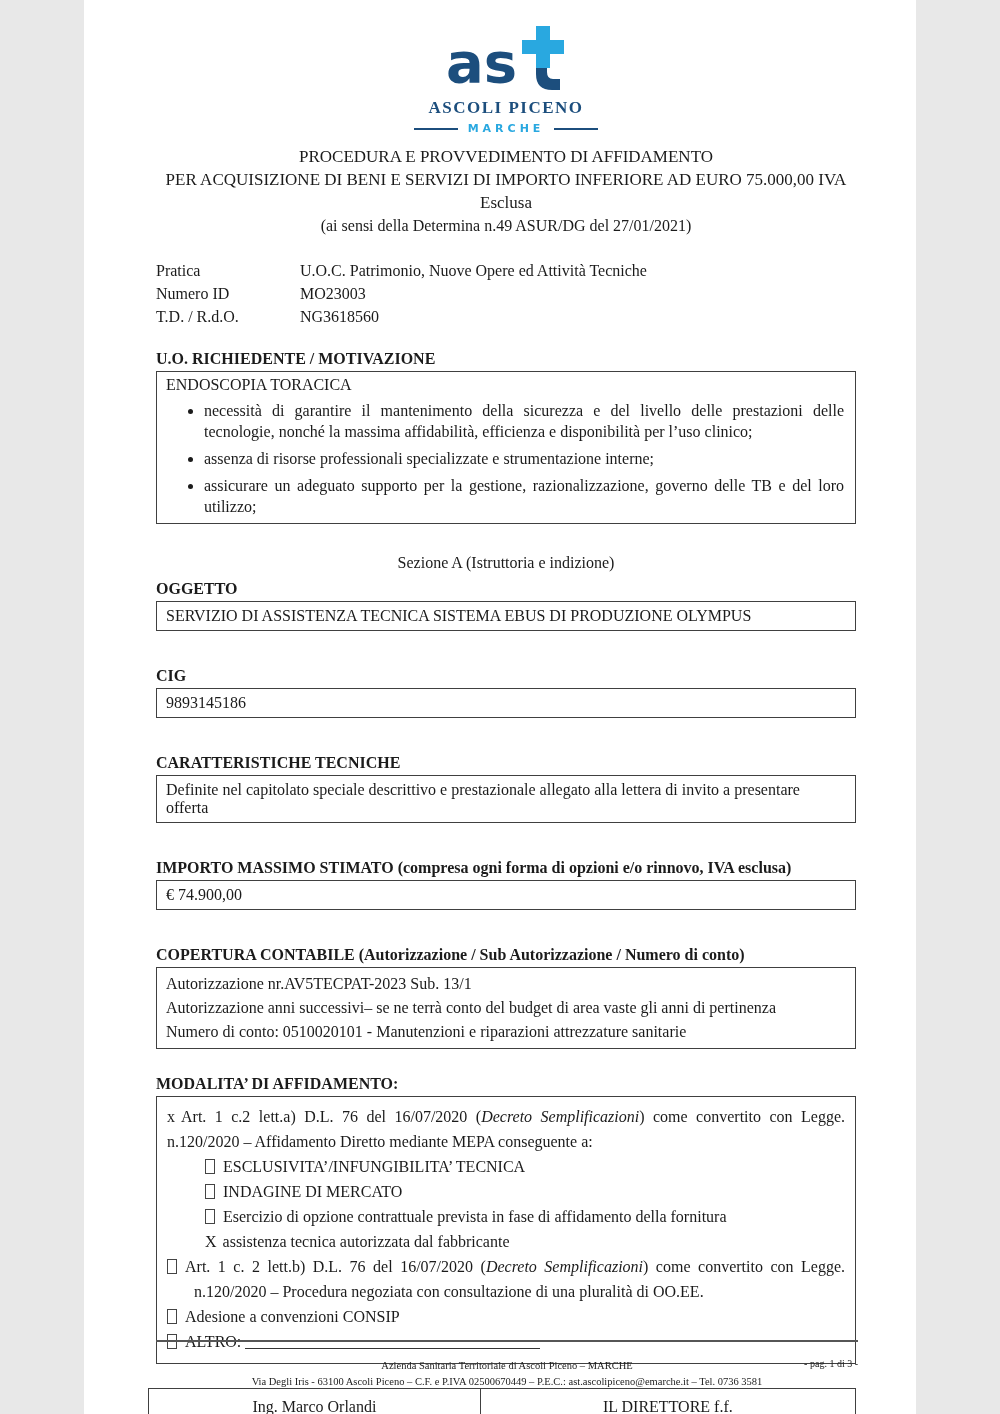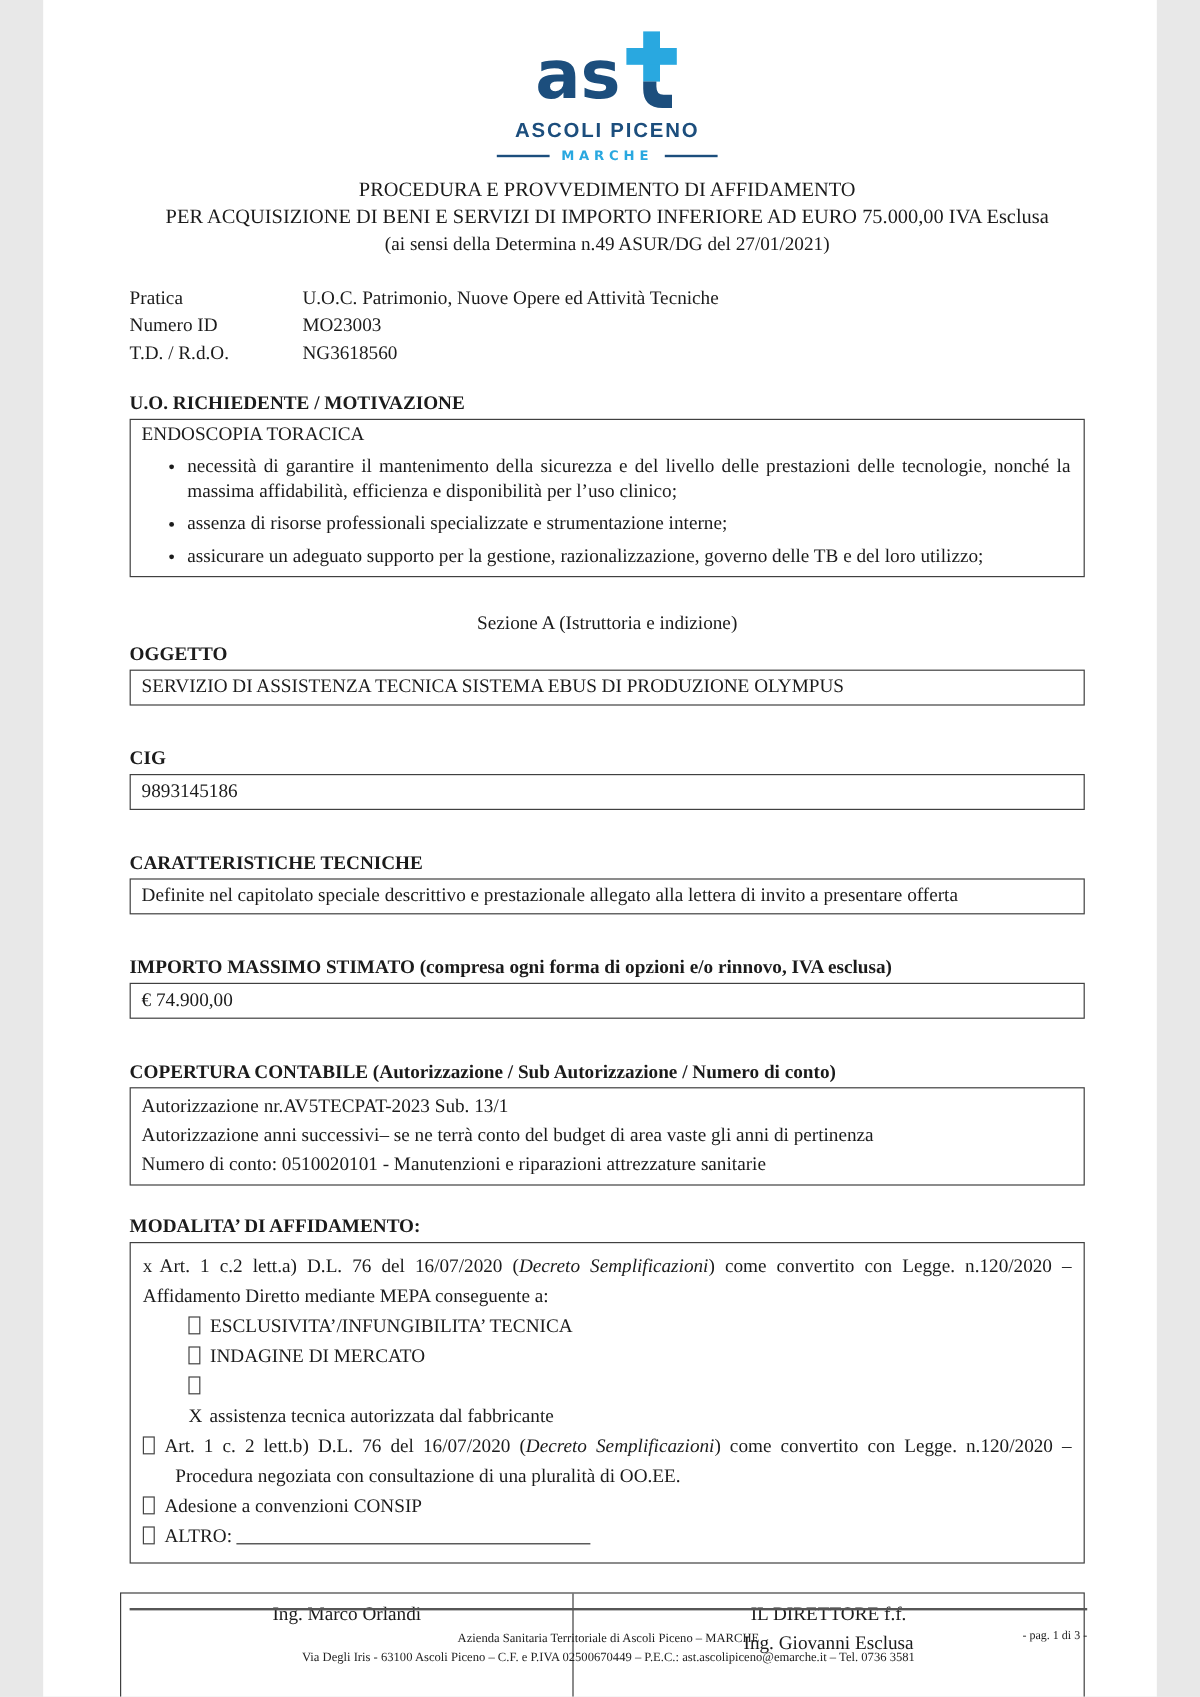--- a/index.html
+++ b/index.html
@@ -1,26 +1,26 @@
 <!DOCTYPE html>
 <html><head>
 <meta charset="utf-8">
 <style>
   * { margin:0; padding:0; box-sizing:border-box; }
   html,body { background:#e8e8e8; }
   .page {
-    width:928px; height:1414px; margin:0 auto; background:#ffffff;
+    width:832px; height:1414px; margin:0 auto; background:#ffffff;
     font-family:"Liberation Serif", serif; color:#1b1b1b; position:relative;
     overflow:hidden; font-size:16px;
   }
   .content { padding:26px 60px 0 72px; }
 
   
   .logo { text-align:center; }
-  .logo-city { font-family:Liberation Sans, sans-serif; font-weight:bold; font-size:17px; letter-spacing:1.5px; color:#1c4e7d; margin-top:2px; }
+  .logo-city { font-family:Liberation Serif, serif; font-weight:bold; font-size:17px; letter-spacing:1.5px; color:#1c4e7d; margin-top:2px; }
   .logo-region-row { display:flex; align-items:center; justify-content:center; gap:10px; margin-top:4px; }
   .logo-region { font-family:"DejaVu Sans", sans-serif; font-weight:bold; font-size:11px; letter-spacing:4px; color:#29a8e0; }
   .logo-rule { width:44px; height:2px; background:#1c4e7d; }
 
   
   .title { text-align:center; margin-top:10px; line-height:23px; font-size:17px; }
   .title .t3 { font-size:16px; }
 
   
   .pratica { margin-top:22px; line-height:23px; }
@@ -151,21 +151,21 @@
     </div>
 
     <div class="modalita-section">
       <div class="heading">MODALITA’ DI AFFIDAMENTO:</div>
       <div class="box modalita-box">
 
         <div class="just"><span class="marker">x</span><span>Art. 1 c.2 lett.a) D.L. 76 del 16/07/2020 (</span><i>Decreto Semplificazioni</i><span>) come convertito con Legge. n.120/2020 – Affidamento Diretto mediante MEPA conseguente a:</span></div>
 
         <div class="m-sub"><span class="cb"></span><span>ESCLUSIVITA’/INFUNGIBILITA’ TECNICA</span></div>
         <div class="m-sub"><span class="cb"></span><span>INDAGINE DI MERCATO</span></div>
-        <div class="m-sub"><span class="cb"></span></div>
+        <div class="m-sub"><span class="cb"></span><span>Esercizio di opzione contrattuale prevista in fase di affidamento della fornitura</span></div>
         <div class="m-sub"><span class="marker">X</span><span>assistenza tecnica autorizzata dal fabbricante</span></div>
 
         <div class="just hang"><span class="cb"></span><span>Art. 1 c. 2 lett.b) D.L. 76 del 16/07/2020 (</span><i>Decreto Semplificazioni</i><span>) come convertito con Legge. n.120/2020 – Procedura negoziata con consultazione di una pluralità di OO.EE.</span></div>
 
         <div><span class="cb"></span><span>Adesione a convenzioni CONSIP</span></div>
 
         <div><span class="cb"></span><span>ALTRO:</span><span class="altro-blank"></span></div>
 
       </div>
     </div>

